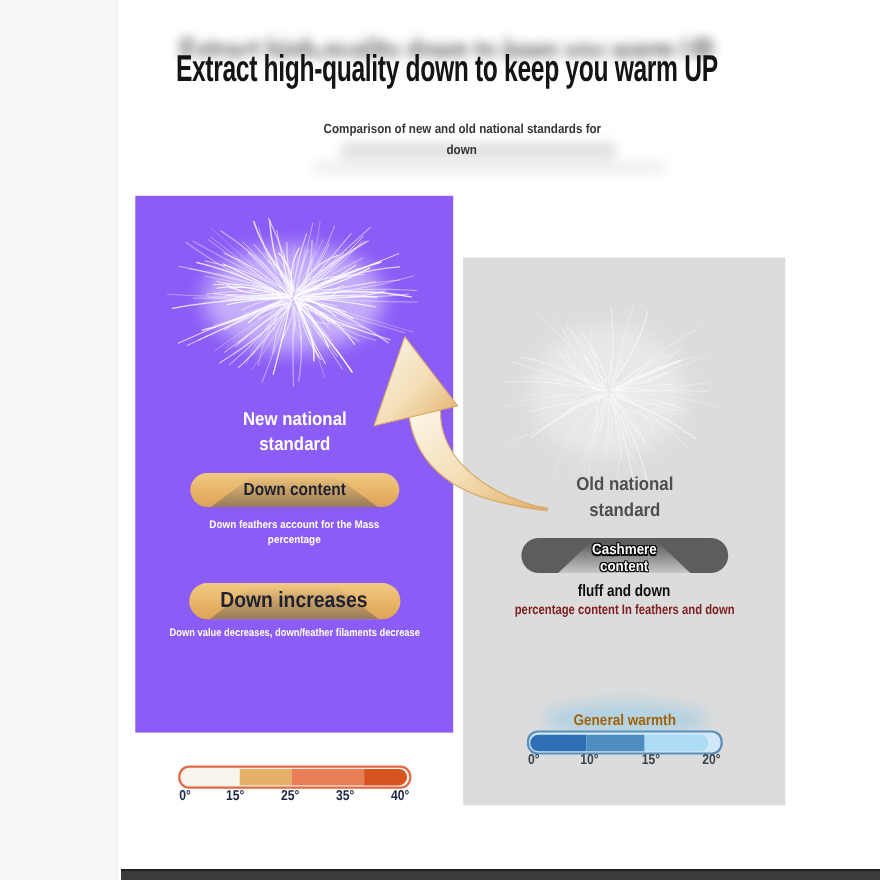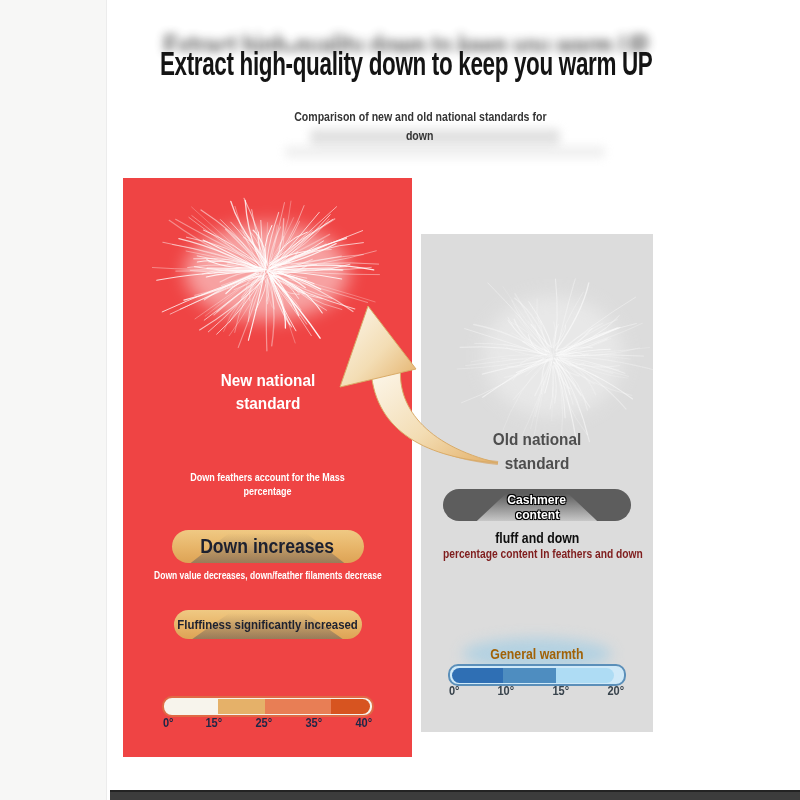--- a/index.html
+++ b/index.html
@@ -17,22 +17,22 @@
     white-space:nowrap;letter-spacing:-.5px;}
   .page-title .in{display:inline-block;transform:scaleX(.66);}
   .subtitle{position:absolute;left:40px;width:760px;top:108px;font-weight:bold;font-size:12px;color:#353535;line-height:1.6;}
   .subtitle .in{display:inline-block;transform:scaleX(.88);white-space:nowrap;}
   .ghost-band{position:absolute;border-radius:4px;filter:blur(5px);background:#c9c9c9;}
   .gb1{left:310px;top:129px;width:250px;height:16px;opacity:.55;}
   .gb2{left:285px;top:146px;width:320px;height:12px;opacity:.28;}
 
   
   .panel{position:absolute;}
-  .panel-new{left:123px;top:178px;width:289px;height:579px;background:#ef4444;}
-  .panel-old{left:421px;top:234px;width:232px;height:498px;background:#dcdcdc;}
+  .panel-new{left:123px;top:178px;width:289px;height:488px;background:#8b5cf6;}
+  .panel-old{left:421px;top:234px;width:258px;height:498px;background:#dcdcdc;padding-left:35px;}
   .feather{position:absolute;left:0;top:0;}
 
   .center-text{position:absolute;left:0;right:0;text-align:center;}
   .h-new{top:192px;color:#ffffff;font-weight:bold;font-size:17px;line-height:1.35;margin:0;}
   .h-new .in{display:inline-block;width:150px;transform:scaleX(.9);}
   .h-old{top:194px;color:#4e4e4e;font-weight:bold;font-size:17px;line-height:1.4;margin:0;}
   .h-old .in{display:inline-block;width:160px;transform:scaleX(.9);}
 
   .pill{position:absolute;left:50%;transform:translateX(-50%);border-radius:17px;overflow:hidden;
     background:linear-gradient(180deg,#f0c983 0%,#e7b468 55%,#dda355 100%);
@@ -275,32 +275,32 @@
         <path d="M140.3,91.7 Q105.0,90.0 84.0,90.1" stroke="#ffffff" fill="none" stroke-width="1.16" stroke-linecap="round" opacity="0.77"></path>
         <path d="M142.3,91.3 Q117.1,57.4 78.0,32.0" stroke="#ffffff" fill="none" stroke-width="1.27" stroke-linecap="round" opacity="0.51"></path>
         <path d="M146.0,93.3 Q177.3,99.7 191.1,105.6" stroke="#ffffff" fill="none" stroke-width="0.90" stroke-linecap="round" opacity="0.93"></path>
         <path d="M138.3,100.8 Q111.6,122.9 100.6,153.4" stroke="#ffffff" fill="none" stroke-width="0.73" stroke-linecap="round" opacity="0.36"></path>
         <path d="M155.0,96.8 Q181.6,122.8 218.8,131.5" stroke="#ffffff" fill="none" stroke-width="0.56" stroke-linecap="round" opacity="0.72"></path>
         <path d="M145.9,91.3 Q164.5,81.7 193.5,86.5" stroke="#ffffff" fill="none" stroke-width="0.65" stroke-linecap="round" opacity="0.76"></path>
         <path d="M131.4,91.8 Q71.3,92.3 29.4,89.5" stroke="#ffffff" fill="none" stroke-width="0.56" stroke-linecap="round" opacity="0.64"></path>
       </svg>
     <h2 class="center-text h-new"><span class="in">New national standard</span></h2>
 
+    <div class="pill pill1">
+      <div class="shade"></div>
+      <span class="lbl">Down content</span>
+    </div>
     <div class="center-text cap cap1"><span class="in">Down feathers account for the Mass percentage</span></div>
 
     <div class="pill pill2">
       <div class="shade"></div>
       <span class="lbl">Down increases</span>
     </div>
     <div class="center-text cap cap2"><span class="in">Down value decreases, down/feather filaments decrease</span></div>
 
-    <div class="pill pill3">
-      <div class="shade"></div>
-      <span class="lbl">Fluffiness significantly increased</span>
-    </div>
 
     <div class="bar heat-bar">
       <div class="seg s1"></div>
       <div class="seg s2"></div>
       <div class="seg s3"></div>
       <div class="seg s4"></div>
     </div>
     <div class="ticks heat-ticks">
       <span class="tick">0°</span>
       <span class="tick">15°</span>

